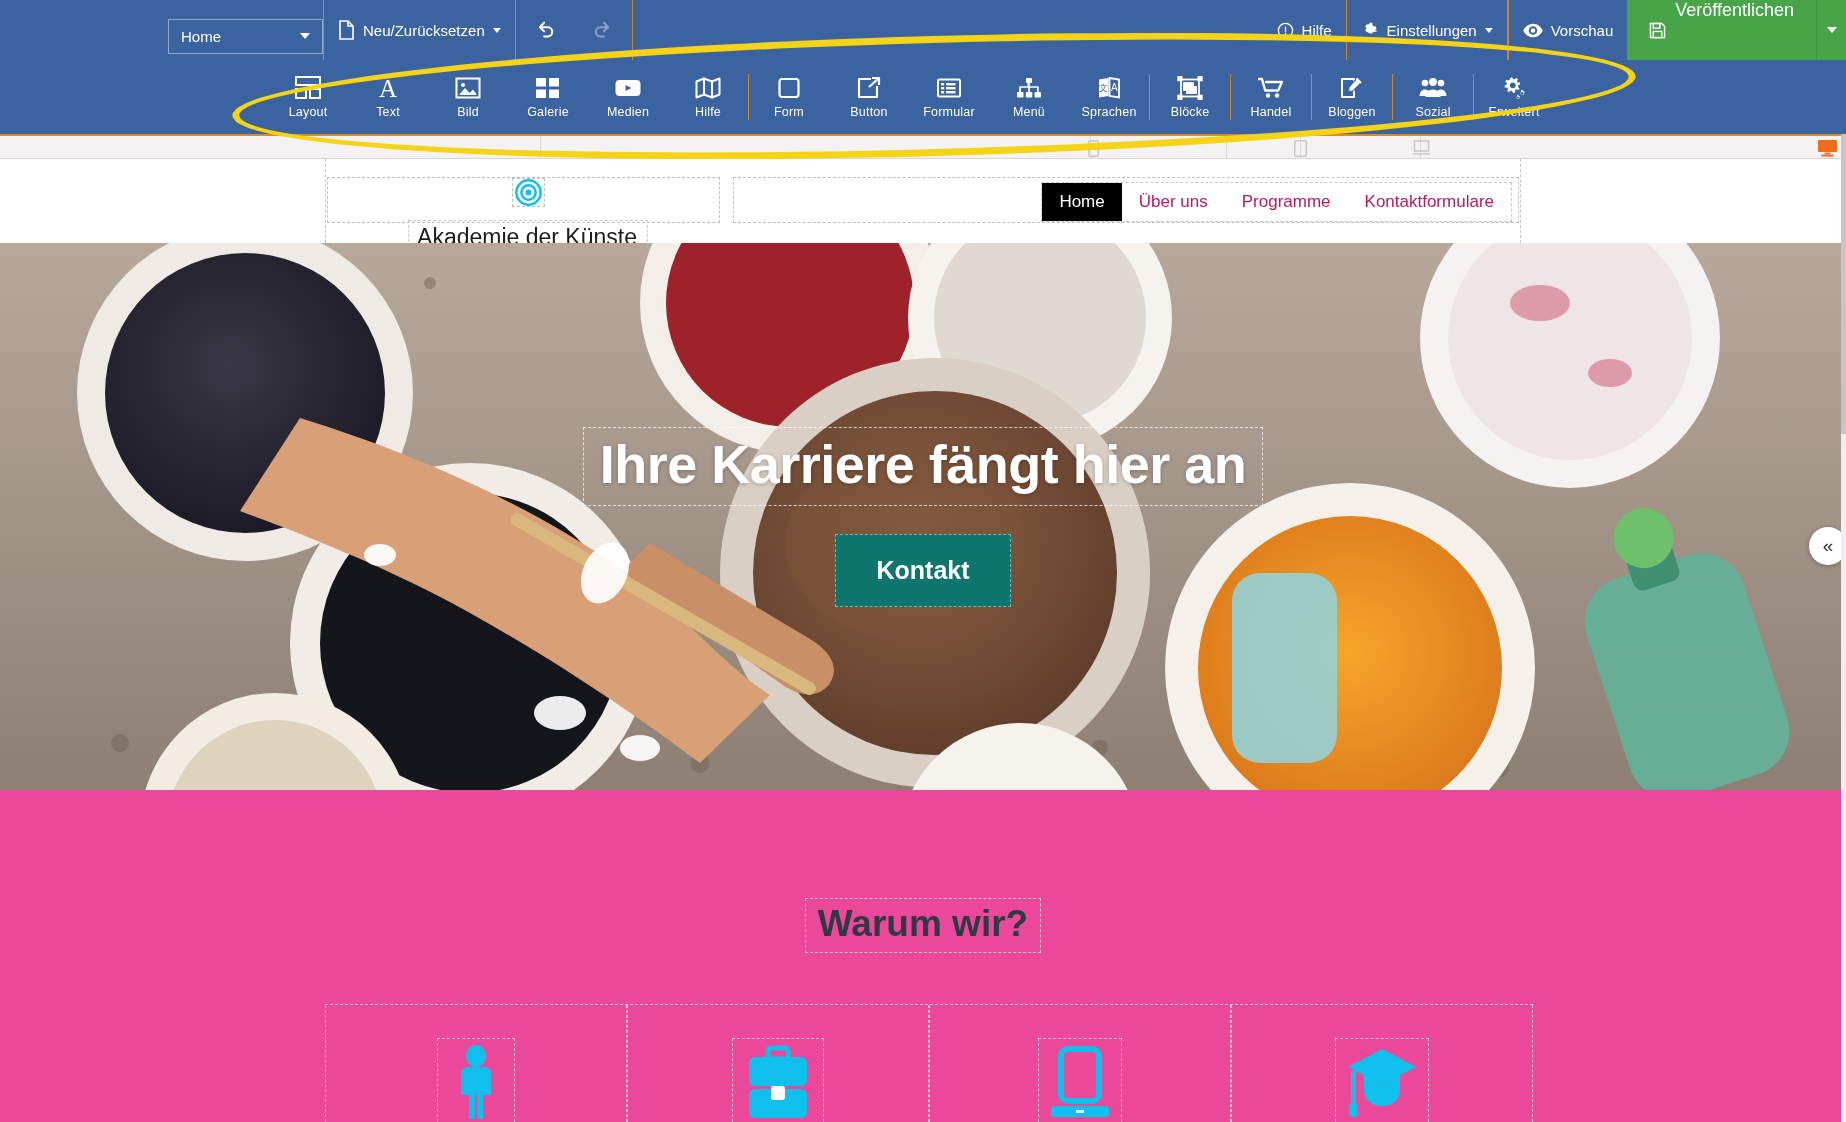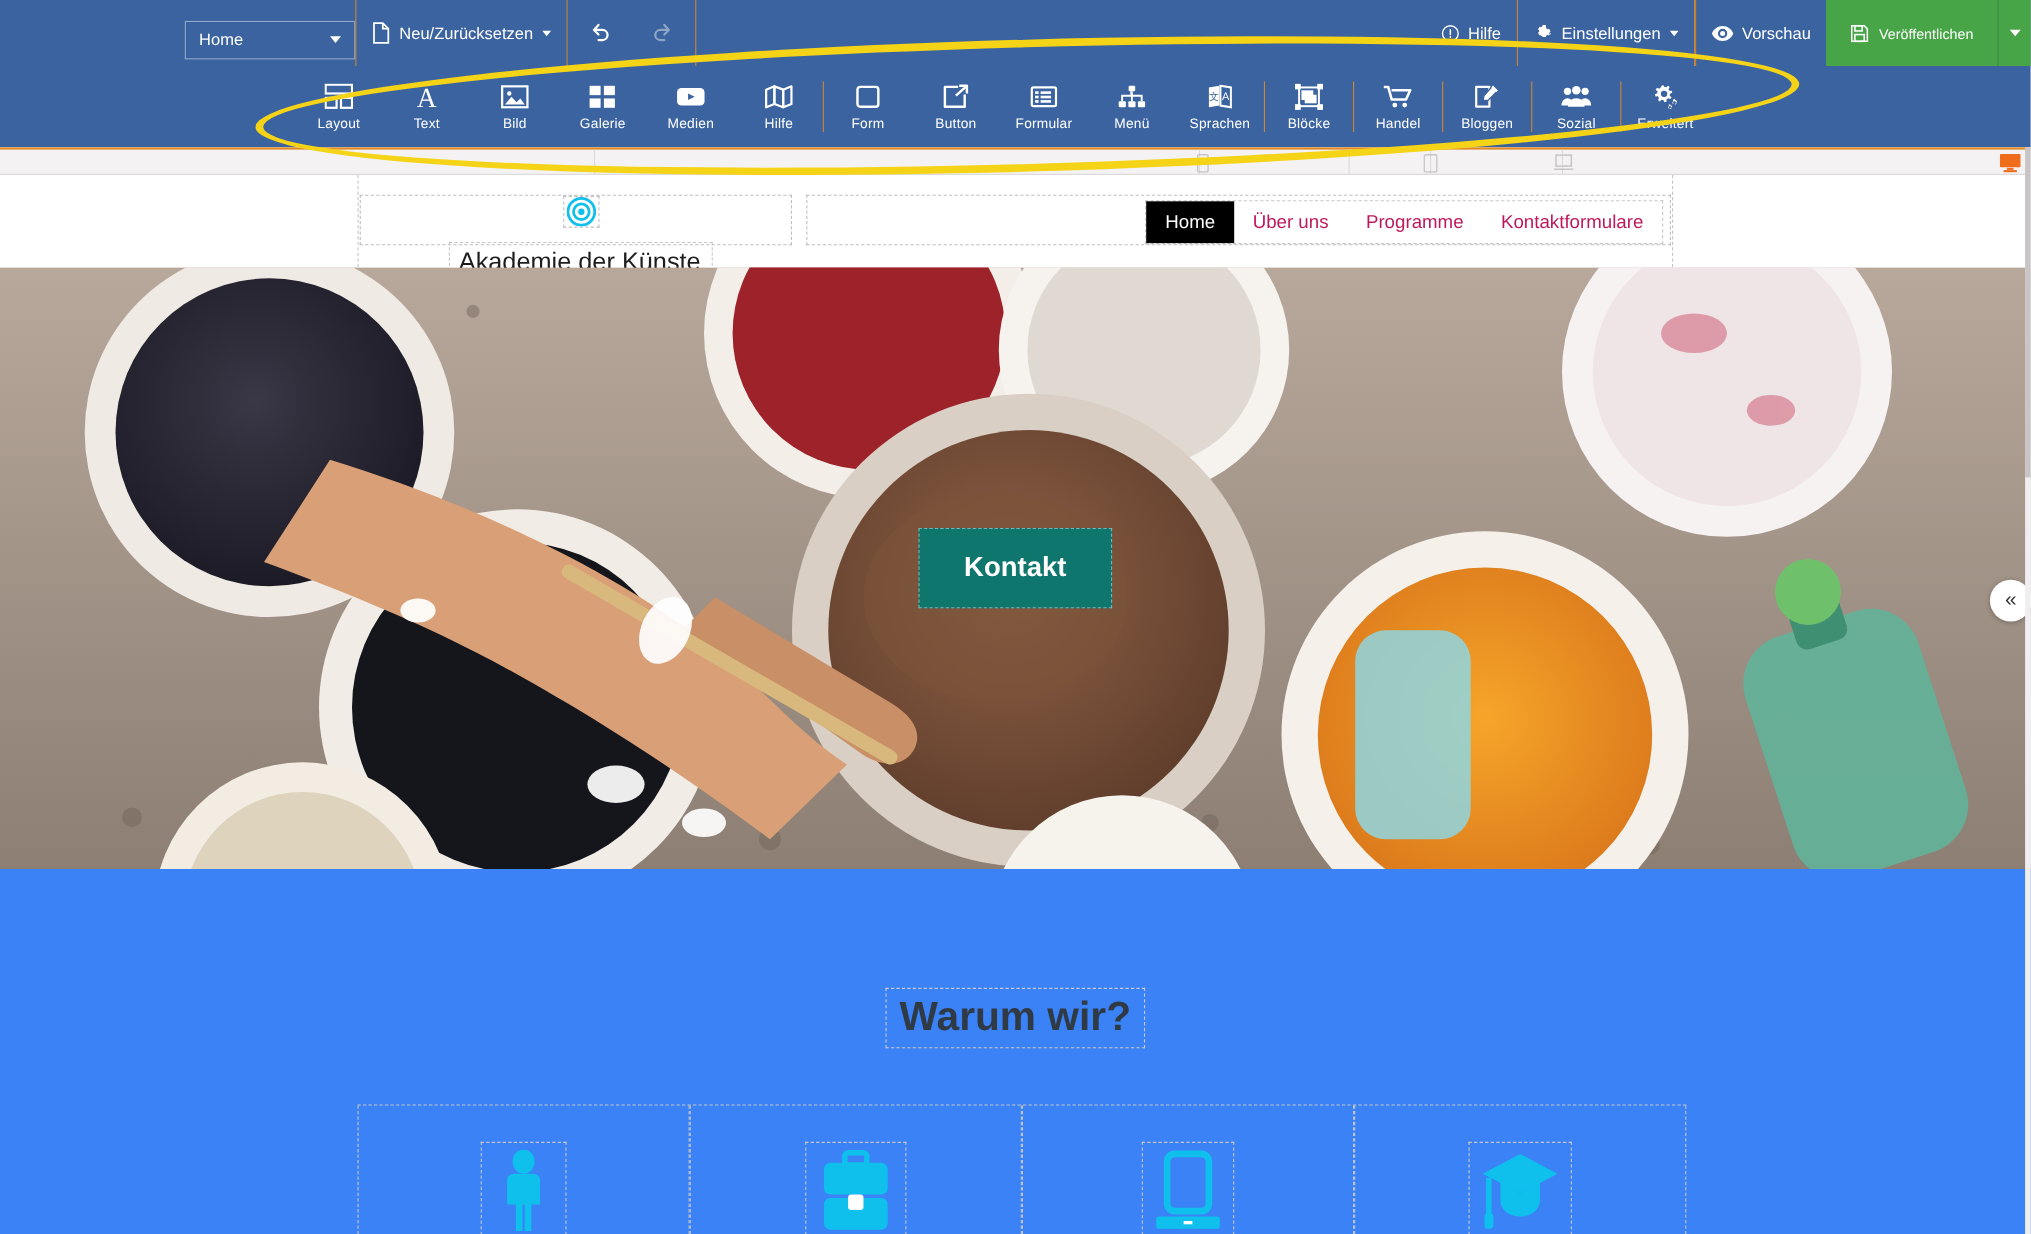--- a/index.html
+++ b/index.html
@@ -32,23 +32,23 @@
   }
   .caret { width: 0; height: 0; border-left: 5px solid transparent;
            border-right: 5px solid transparent; border-top: 6px solid #fff; }
   .caret-sm { width: 0; height: 0; border-left: 4px solid transparent;
            border-right: 4px solid transparent; border-top: 5px solid #fff; }
   .ico { display: inline-flex; align-items: center; justify-content: center; }
   .ico svg { display: block; }
   .undo-redo { display:flex; align-items:center; }
   .undo-redo .rbtn { padding: 0 18px; cursor: pointer; }
   .publish {
-    background: #47a447; display: flex; align-items: center;
+    background: #47a447; display: flex; 
     justify-content: center; gap: 9px; padding: 0 22px;
-    font-size: 13px; cursor: pointer;
+    font-size: 18px; cursor: pointer;
   }
   .publish-caret {
     background: #47a447; width: 30px; display: flex; align-items: center;
     justify-content: center; border-left: 1px solid #3e953e; cursor: pointer;
   }
   .pill-spacer { flex: 1; }
 
   
   .toolrow {
     position: absolute; top: 60px; left: 0;
@@ -127,21 +127,21 @@
     border: 1px dashed rgba(255,255,255,.72); padding: 5px 16px 10px;
     text-shadow: 0 1px 4px rgba(0,0,0,.25); white-space: nowrap;
   }
   .hero-btn {
     background: #0f766e; color: #fff; font-size: 25px; font-weight: bold;
     padding: 21px 40px; border: 1px dashed rgba(255,255,255,.45);
     cursor: pointer;
   }
 
   
-  .why { position: absolute; top: 790px; left: 0; width: 1846px; height: 332px; background: #3b82f6; }
+  .why { position: absolute; top: 790px; left: 0; width: 1846px; height: 332px; background: #ec4899; }
   .why-title {
     position: absolute; top: 113px; left: 0; right: 0; text-align: center;
   }
   .why-title span {
     font-size: 37px; font-weight: bold; color: #2f3a45;
     border: 1px dashed #c8c8c8; padding: 4px 12px 8px;
   }
   .feat-wrap {
     position: absolute; top: 1004px; left: 325px; width: 1208px; height: 118px;
     display: flex; border-top: 1px dashed #c6c6c6;
@@ -607,20 +607,21 @@
     <rect x="515" y="268" width="350" height="13" rx="6" fill="#d9b87e" transform="rotate(30 515 268)"></rect>
     <g fill="#ffffff" opacity=".92">
       <ellipse cx="605" cy="330" rx="22" ry="32" transform="rotate(25 605 330)"></ellipse>
       <ellipse cx="560" cy="470" rx="26" ry="17"></ellipse>
       <ellipse cx="640" cy="505" rx="20" ry="13"></ellipse>
       <ellipse cx="380" cy="312" rx="16" ry="11"></ellipse>
     </g>
   </svg>
 
   <div class="hero-inner">
+    <div class="hero-title">Ihre Karriere fängt hier an</div>
     <div class="hero-btn">Kontakt</div>
   </div>
 </div>
 
 <div class="why">
   <div class="why-title">
     <span>Warum wir?</span>
   </div>
 </div>
 

